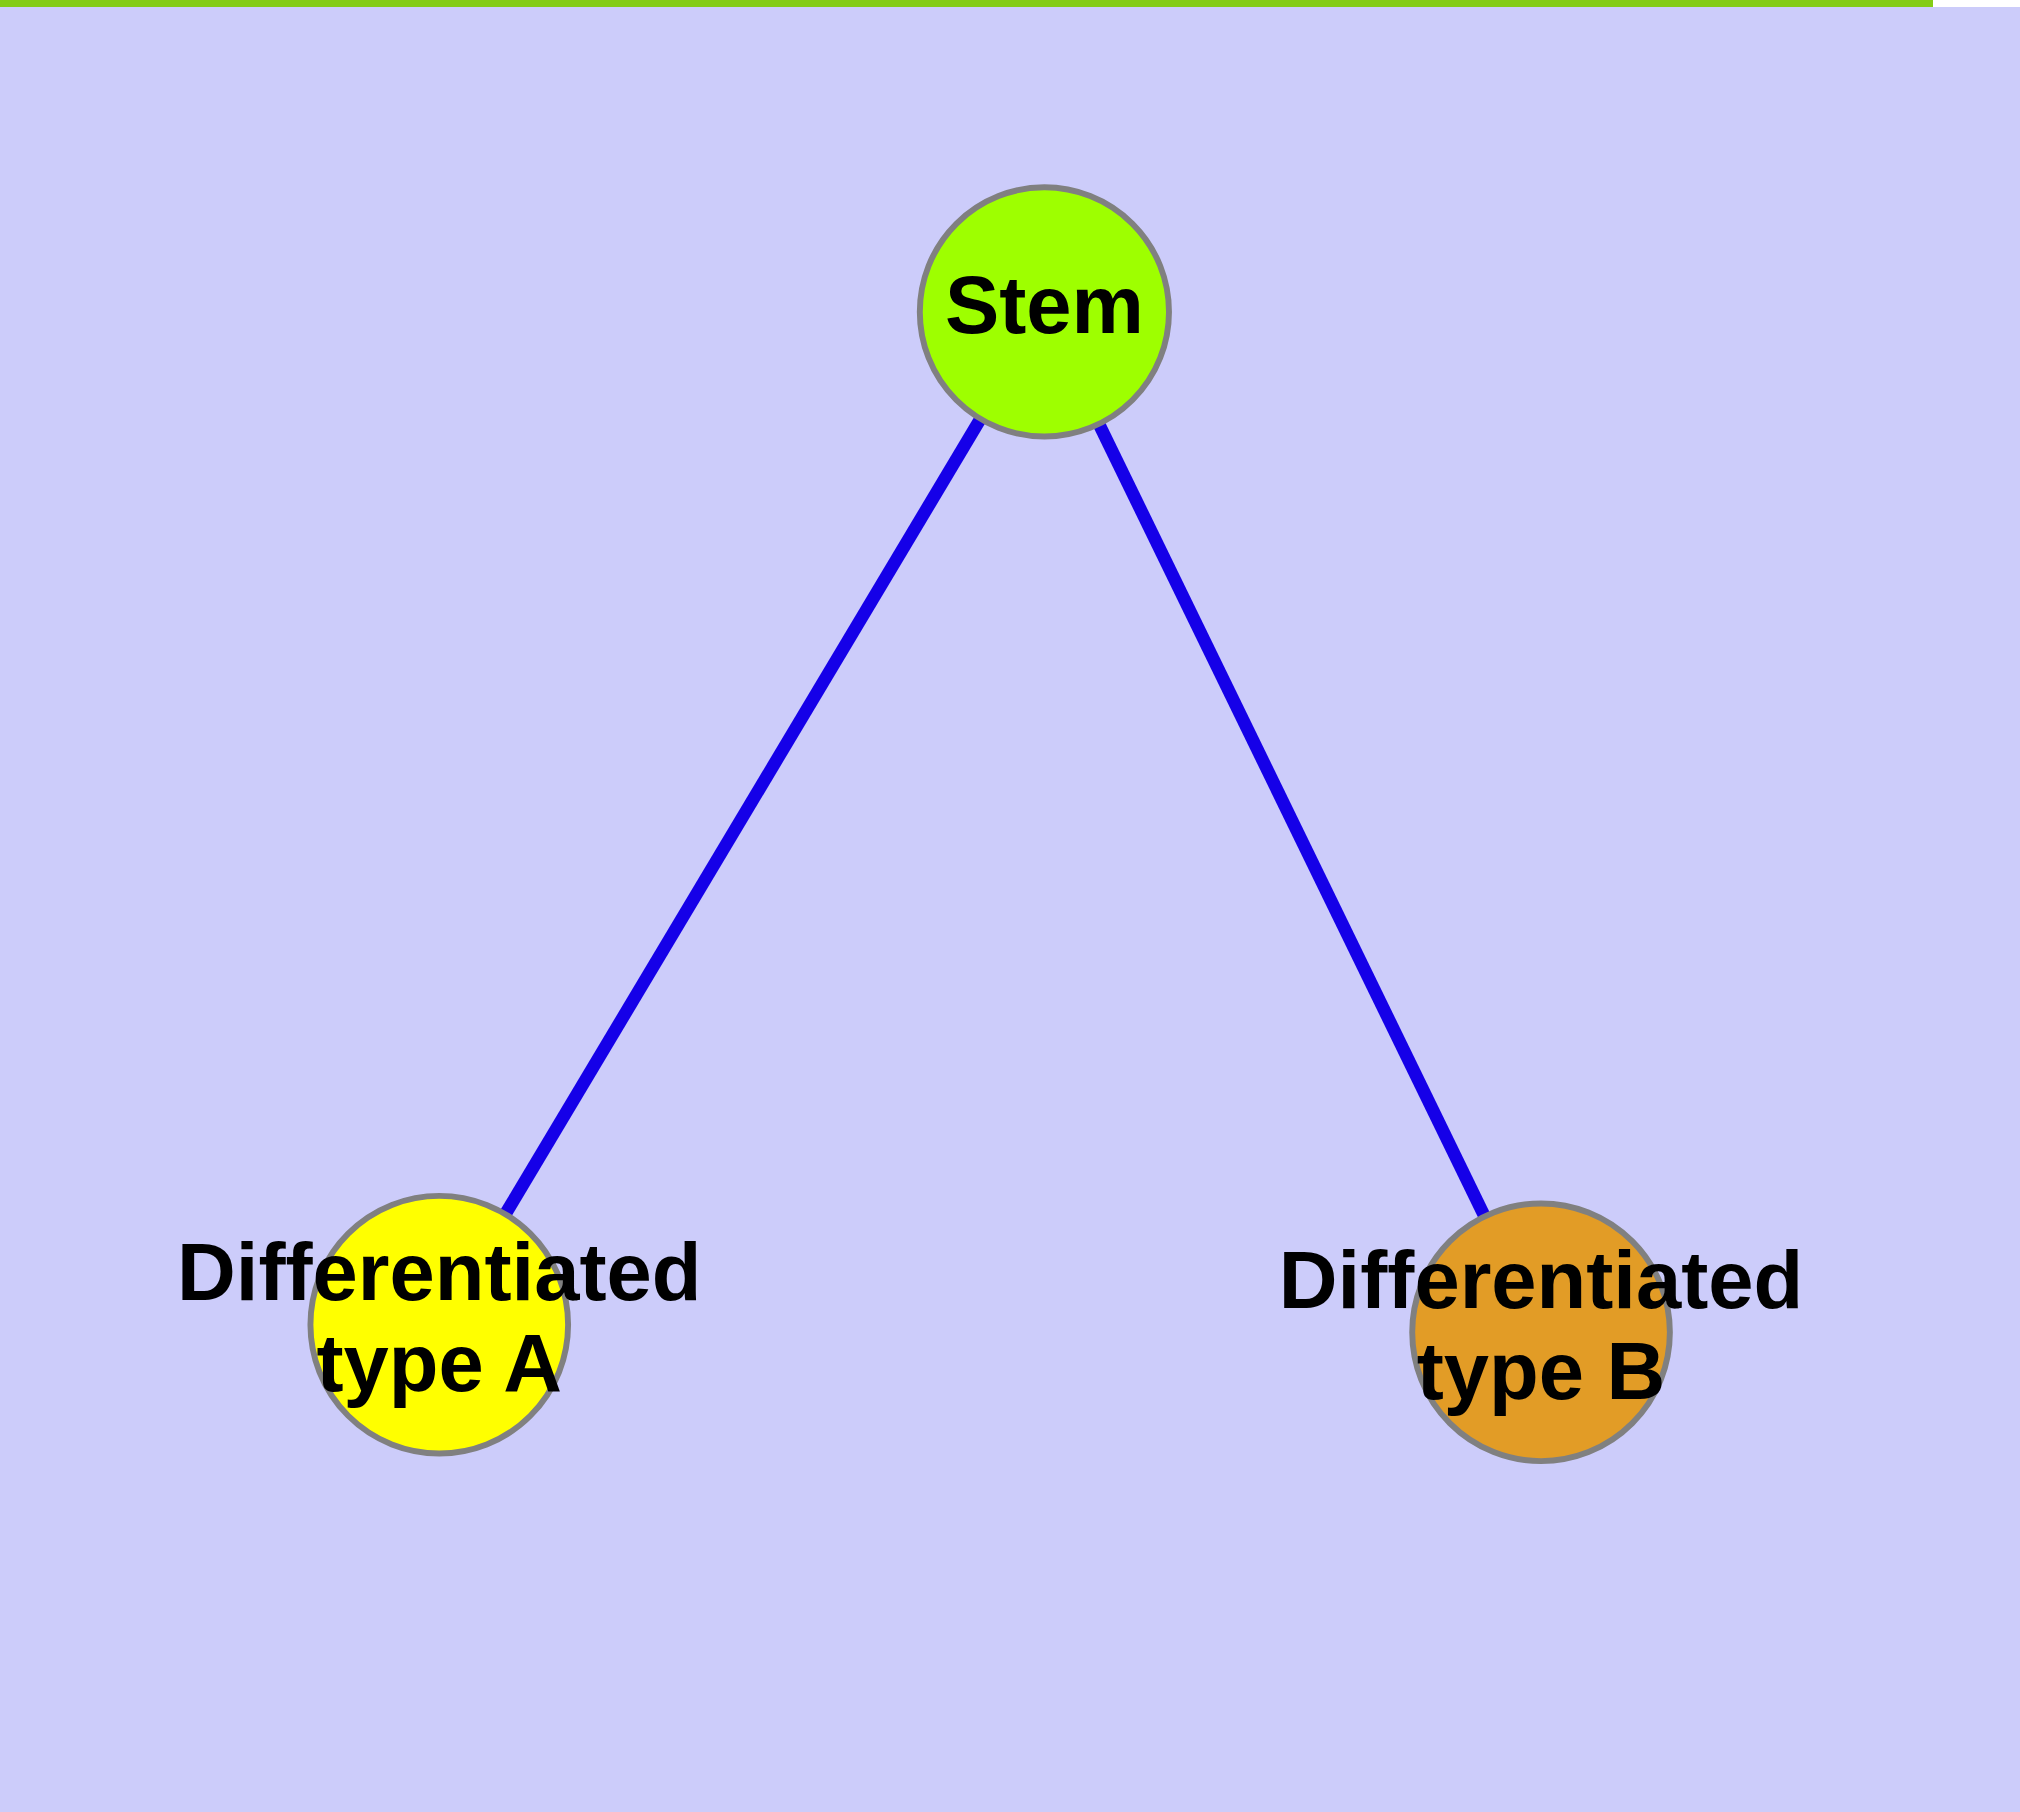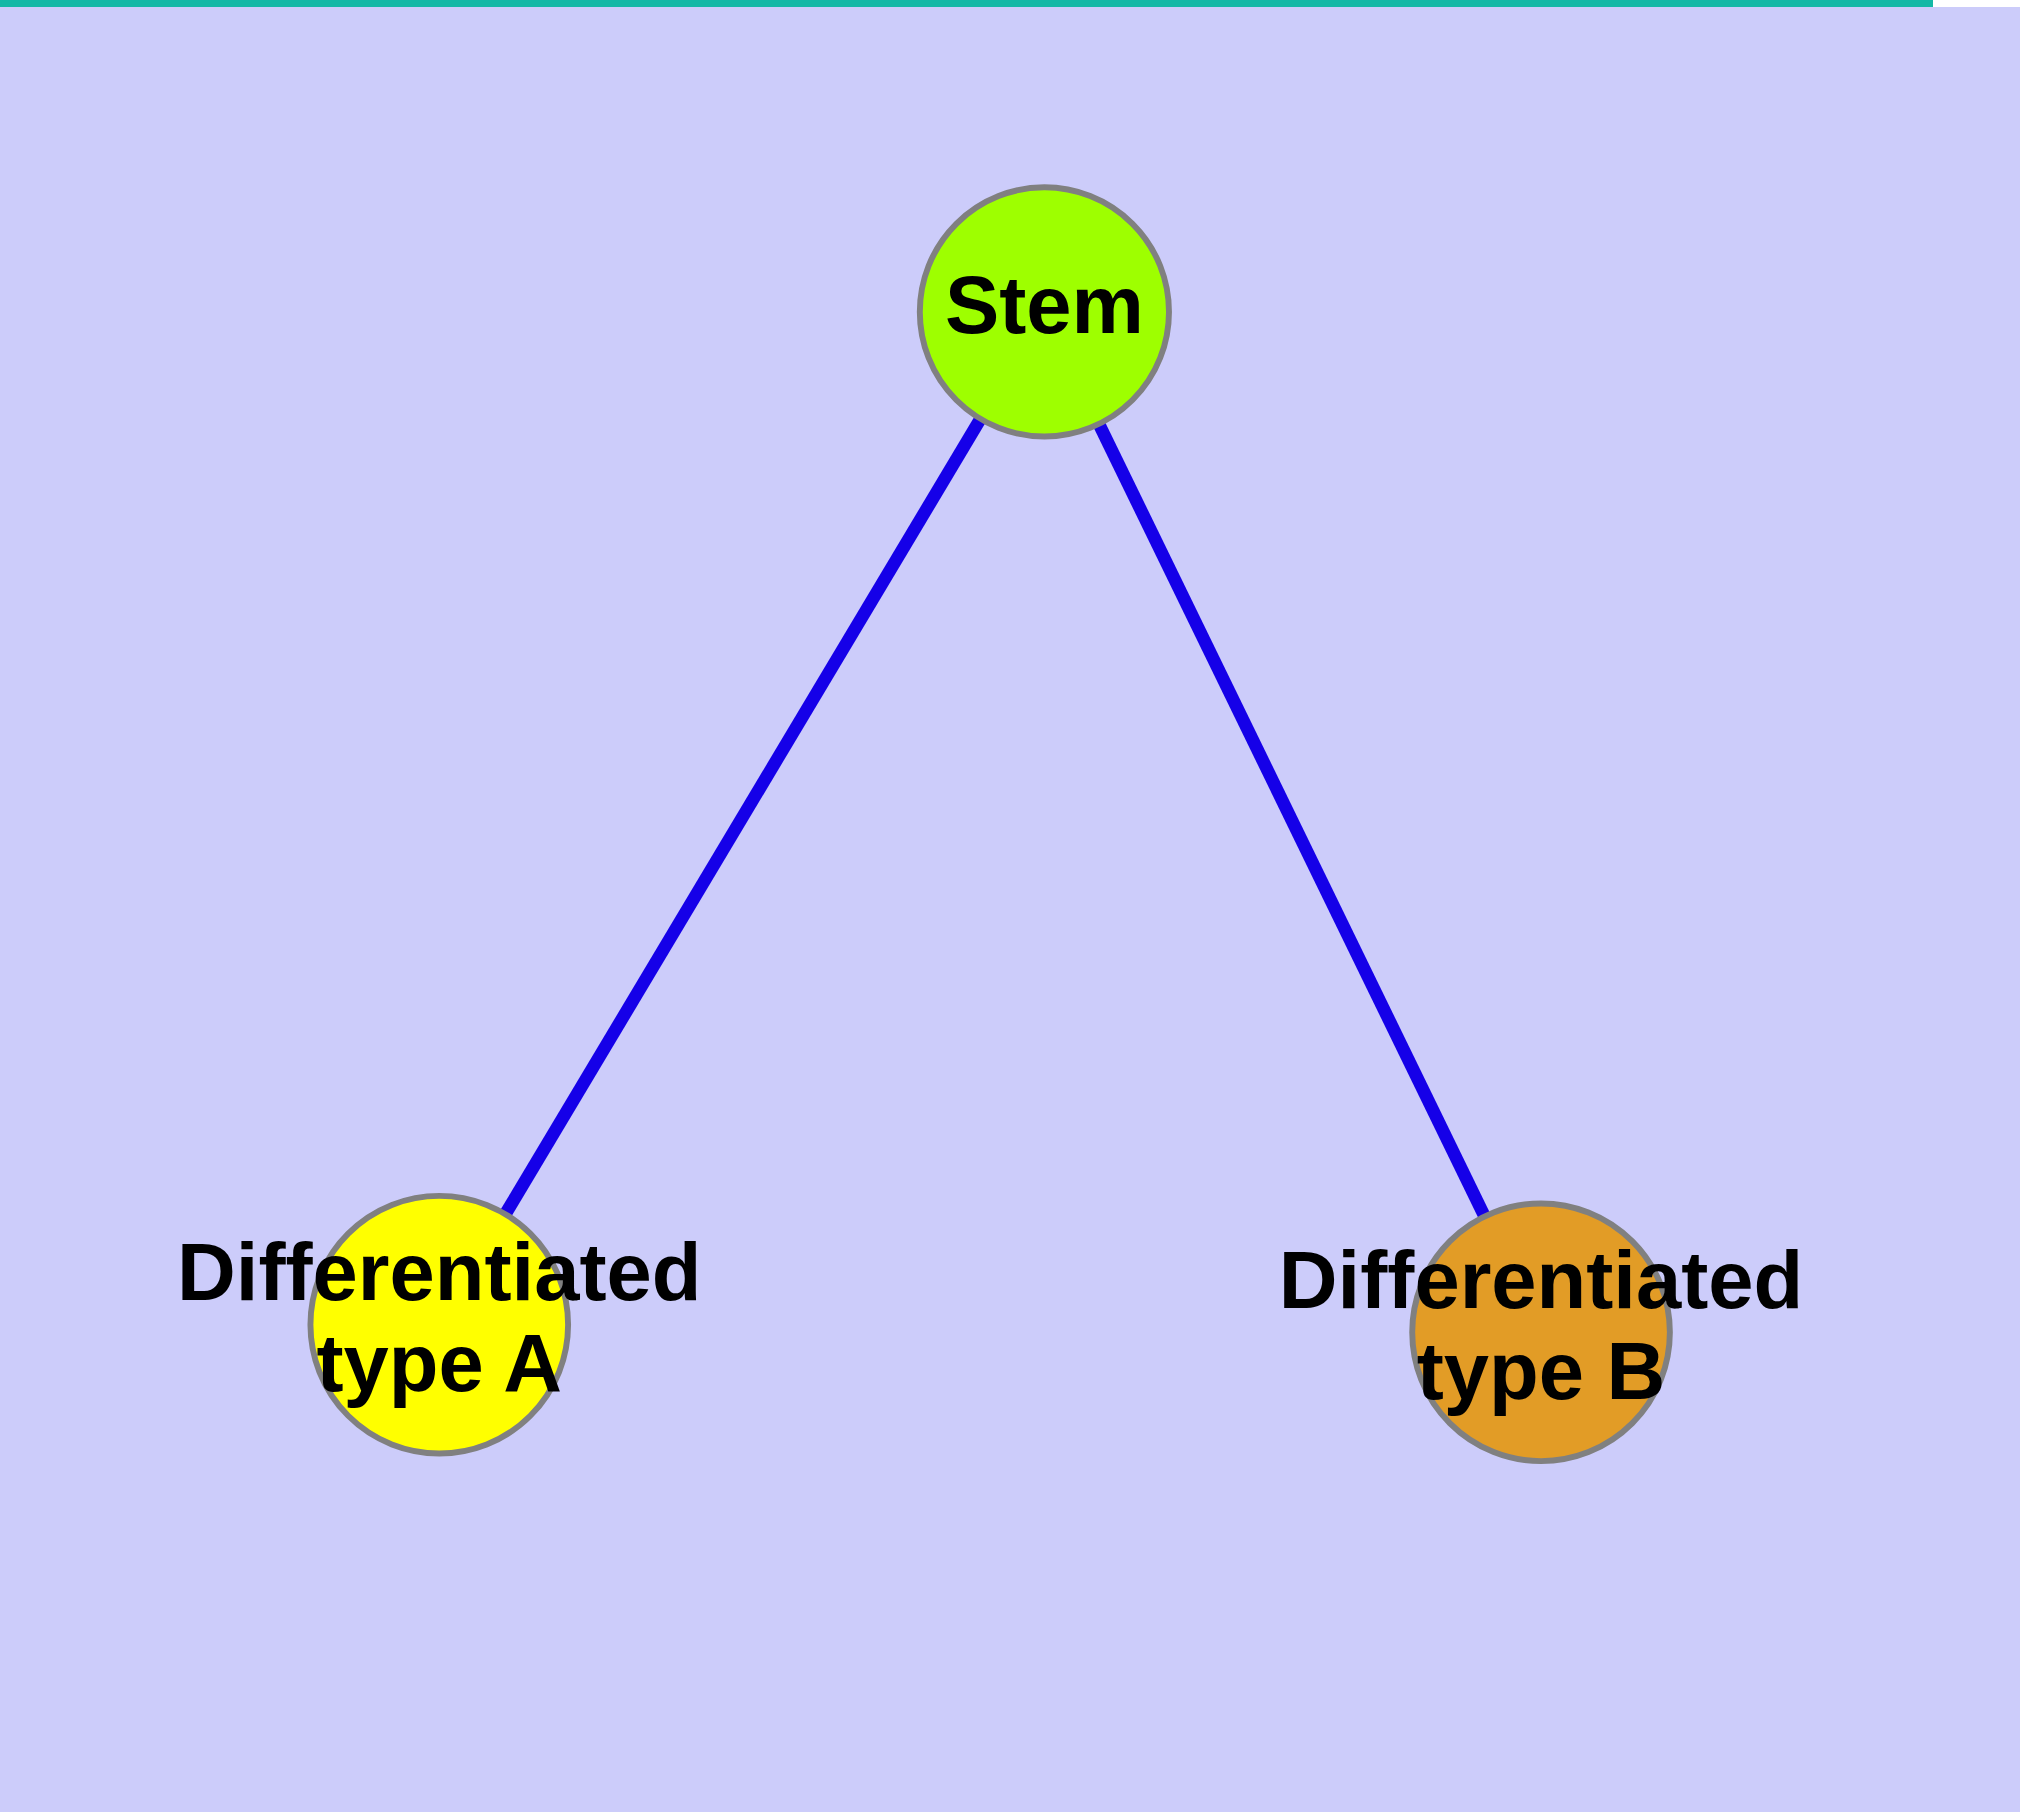--- a/index.html
+++ b/index.html
@@ -10,21 +10,21 @@
   body {
     width: 2021px;
     height: 1812px;
     overflow: hidden;
     font-family: "Liberation Sans", sans-serif;
   }
   #canvas {
     position: relative;
     width: 1933px;
     height: 1812px;
-    background: #14b8a6;
+    background: #84cc16;
   }
   #plot-bg {
     position: absolute;
     left: 0;
     top: 6.8px;
     width: 2021px;
     height: 1805px;
     background: #ccccfa;
   }
   svg#graph {

